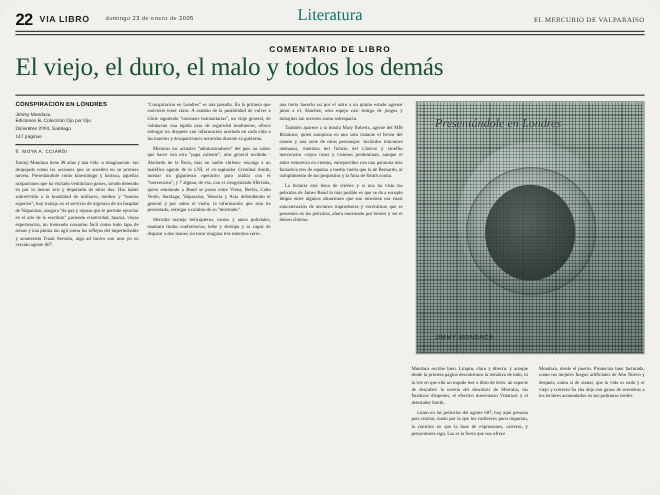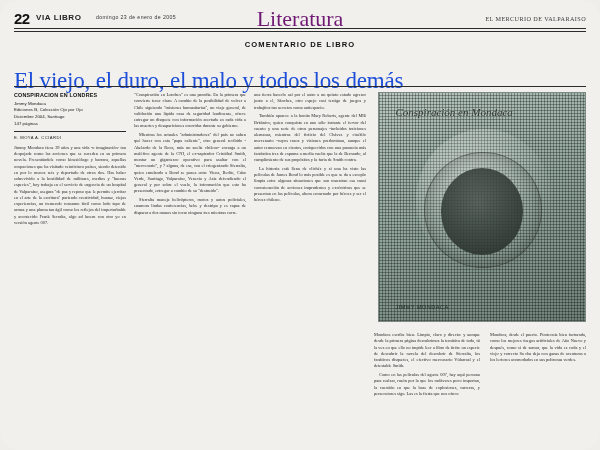--- a/index.html
+++ b/index.html
@@ -61,22 +61,22 @@
     letter-spacing: 0.4px;
     color: #333;
   }
   .masthead-title {
     position: absolute;
     left: 0;
     right: 0;
     top: -4px;
     text-align: center;
     font-family: "Liberation Serif", serif;
-    font-size: 22px;
-    color: #701a75;
+    font-size: 15px;
+    color: #0f766e;
   }
   .masthead-brand {
     position: absolute;
     right: 0;
     top: 5px;
     font-family: "Liberation Serif", serif;
     font-size: 6.2px;
     letter-spacing: 0.4px;
     color: #3a3a3a;
   }
@@ -99,24 +99,24 @@
     font-family: Liberation Sans, sans-serif;
     font-weight: bold;
     font-size: 7.6px;
     letter-spacing: 1.1px;
     color: #111;
   }
   .headline {
     position: absolute;
     left: 14px;
     right: 14px;
-    top: 68px;
+    top: 48px;
     font-family: "Liberation Serif", serif;
     font-size: 23px;
-    color: #1d4ed8;
+    color: #14532d;
     letter-spacing: -0.2px;
   }
   .rule-head {
     position: absolute;
     left: 14px;
     right: 14px;
     top: 86px;
     height: 0.8px;
     background: #2b2b2b;
   }
@@ -301,21 +301,21 @@
     <p class="first">una tierra hacerlo así por el astro a un quinto estado agresor junto a el, Sánchez, otro espejo casi testigo de juegos y trabajitos tan secretos como antiespacio.</p>
     <p>También aparece a la bonita Mary Roberts, agente del MI6 Británico, quien conquista en uno sólo instante el fervor del cuento y una serie de otros personajes -incluidos traiciones alemanas, mientras del ficticio del Chávez y cinéfilo mercenario -cuyos rasos y visiones predominan, aunque el autor remuevan en cientos, enriquecidos con una paranoia más fantástica tres de espuma a media vuelta que la de Bernardo, al cumplimiento de sus propósitos y la furia de Smith contra.</p>
     <p>La historia está llena de clichés y si una ha visto las películas de James Bond lo más posible es que se da a escoplo limpia entre algunas situaciones que son muestran esa cuasi concatenación de acciones imprudentes y excéntricas que se presentan en las películas, ahora encarnado por héroes y ser el héroes chileno.</p>
   </div>
 
   <div class="cover-wrap">
     <div class="cover">
       <div class="cover-glow"></div>
       <div class="cover-circle"></div>
       <div class="cover-figure"></div>
-      <div class="cover-title">Conspiración en Mondaca</div>
+      <div class="cover-title">Presentándole en Londres</div>
       <div class="cover-author">JIMMY MONDACA</div>
     </div>
   </div>
 
   <div class="col4b">
     <p class="first">Mondaca escribe bien. Limpio, claro y directo: y aunque desde la primera página descubrimos la temática de todo, tú la vez en que ello no impide leer a libro de tirón: un especie de descubrir la novela del descubrir de Sferralta, los fanáticos disquetes, el efectivo mercenario Vülarrasl y el detestable Smith.</p>
     <p>Como en las películas del agente 007, hay aquí persona para realzar, razón por la que los cadáveres poco importan, la cuestión en que la base de explosiones, carreras, y persecutores sigo. Las es la fiesta que nos ofrece</p>
   </div>
 
   <div class="col5b">

